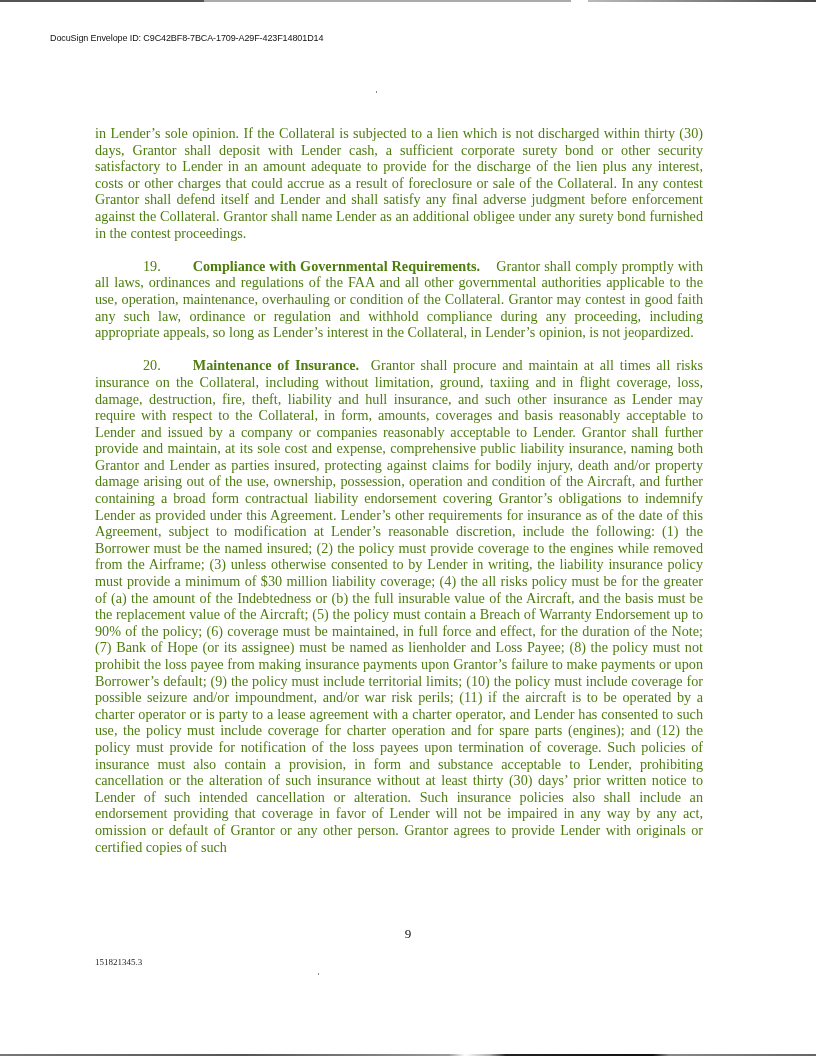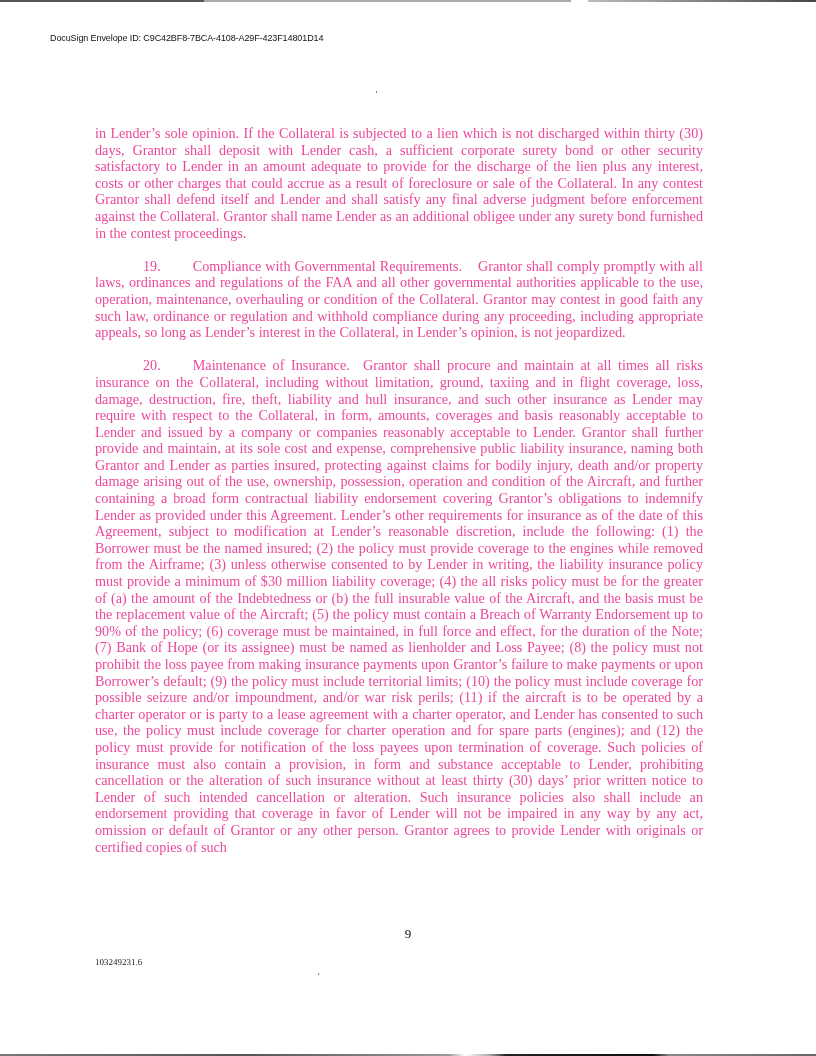--- a/index.html
+++ b/index.html
@@ -13,57 +13,57 @@
       background: linear-gradient(to right, #777 0%, #555 30%, #999 55%, #fff 57%, #aaa 60%, #222 62%, #111 80%, #888 82%, #666 100%);
     }
     .envelope {
       position: absolute; left: 50px; top: 33px;
       font-family: "Liberation Sans", sans-serif; font-size: 9px; color: #111;
       letter-spacing: -0.1px;
     }
     .page {
       position: absolute; left: 95px; top: 125px; width: 608px;
       font-family: "Liberation Serif", serif; font-size: 14.2px; line-height: 16.6px;
-      color: #ec4899; text-align: justify;
+      color: #4d7c0f; text-align: justify;
     }
     .page p { margin: 0 0 16.6px 0; }
     .page p.indent { text-indent: 48px; }
     .sec-num { font-weight: normal; }
     .sec-gap { display: inline-block; width: 32px; }
-    .sec-title { font-weight: normal; }
+    .sec-title { font-weight: bold; }
     .page-number {
       position: absolute; left: 0; width: 816px; top: 926px; text-align: center;
       font-family: "Liberation Serif", serif; font-size: 13px; color: #111;
     }
     .doc-id {
       position: absolute; left: 95px; top: 957px;
       font-family: "Liberation Serif", serif; font-size: 9px; color: #222;
     }
     .speck { position: absolute; width: 1px; height: 2px; background: #888; }
   </style>
 </head>
 <body>
 
 <div class="edge-top"></div>
 
-<div class="envelope">DocuSign Envelope ID: C9C42BF8-7BCA-4108-A29F-423F14801D14</div>
+<div class="envelope">DocuSign Envelope ID: C9C42BF8-7BCA-1709-A29F-423F14801D14</div>
 
 <div class="speck" style="left:376px; top:91px;"></div>
 
 <div class="page">
   <p>in Lender’s sole opinion.  If the Collateral is subjected to a lien which is not discharged within thirty (30) days, Grantor shall deposit with Lender cash, a sufficient corporate surety bond or other security satisfactory to Lender in an amount adequate to provide for the discharge of the lien plus any interest, costs or other charges that could accrue as a result of foreclosure or sale of the Collateral.  In any contest Grantor shall defend itself and Lender and shall satisfy any final adverse judgment before enforcement against the Collateral.  Grantor shall name Lender as an additional obligee under any surety bond furnished in the contest proceedings.</p>
 
   <p class="indent">
     <span class="sec-num">19.</span><span class="sec-gap"></span><span class="sec-title">Compliance with Governmental Requirements.</span>&nbsp;&nbsp;&nbsp;&nbsp;<span>Grantor shall comply promptly with all laws, ordinances and regulations of the FAA and all other governmental authorities applicable to the use, operation, maintenance, overhauling or condition of the Collateral. Grantor may contest in good faith any such law, ordinance or regulation and withhold compliance during any proceeding, including appropriate appeals, so long as Lender’s interest in the Collateral, in Lender’s opinion, is not jeopardized.</span>
   </p>
 
   <p class="indent">
     <span class="sec-num">20.</span><span class="sec-gap"></span><span class="sec-title">Maintenance of Insurance.</span>&nbsp;&nbsp;<span>Grantor shall procure and maintain at all times all risks insurance on the Collateral, including without limitation, ground, taxiing and in flight coverage, loss, damage, destruction, fire, theft, liability and hull insurance, and such other insurance as Lender may require with respect to the Collateral, in form, amounts, coverages and basis reasonably acceptable to Lender and issued by a company or companies reasonably acceptable to Lender. Grantor shall further provide and maintain, at its sole cost and expense, comprehensive public liability insurance, naming both Grantor and Lender as parties insured, protecting against claims for bodily injury, death and/or property damage arising out of the use, ownership, possession, operation and condition of the Aircraft, and further containing a broad form contractual liability endorsement covering Grantor’s obligations to indemnify Lender as provided under this Agreement.  Lender’s other requirements for insurance as of the date of this Agreement, subject to modification at Lender’s reasonable discretion, include the following:  (1) the Borrower must be the named insured; (2) the policy must provide coverage to the engines while removed from the Airframe; (3) unless otherwise consented to by Lender in writing, the liability insurance policy must provide a minimum of $30 million liability coverage; (4) the all risks policy must be for the greater of (a) the amount of the Indebtedness or (b) the full insurable value of the Aircraft, and the basis must be the replacement value of the Aircraft; (5) the policy must contain a Breach of Warranty Endorsement up to 90% of the policy; (6) coverage must be maintained, in full force and effect, for the duration of the Note; (7) Bank of Hope (or its assignee) must be named as lienholder and Loss Payee; (8) the policy must not prohibit the loss payee from making insurance payments upon Grantor’s failure to make payments or upon Borrower’s default; (9) the policy must include territorial limits; (10) the policy must include coverage for possible seizure and/or impoundment, and/or war risk perils; (11) if the aircraft is to be operated by a charter operator or is party to a lease agreement with a charter operator, and Lender has consented to such use, the policy must include coverage for charter operation and for spare parts (engines); and (12) the policy must provide for notification of the loss payees upon termination of coverage.  Such policies of insurance must also contain a provision, in form and substance acceptable to Lender, prohibiting cancellation or the alteration of such insurance without at least thirty (30) days’ prior written notice to Lender of such intended cancellation or alteration. Such insurance policies also shall include an endorsement providing that coverage in favor of Lender will not be impaired in any way by any act, omission or default of Grantor or any other person. Grantor agrees to provide Lender with originals or certified copies of such</span>
   </p>
 </div>
 
 <div class="page-number">9</div>
 
-<div class="doc-id">103249231.6</div>
+<div class="doc-id">151821345.3</div>
 
 <div class="speck" style="left:318px; top:973px;"></div>
 
 <div class="edge-bottom"></div>
 
 </body></html>

